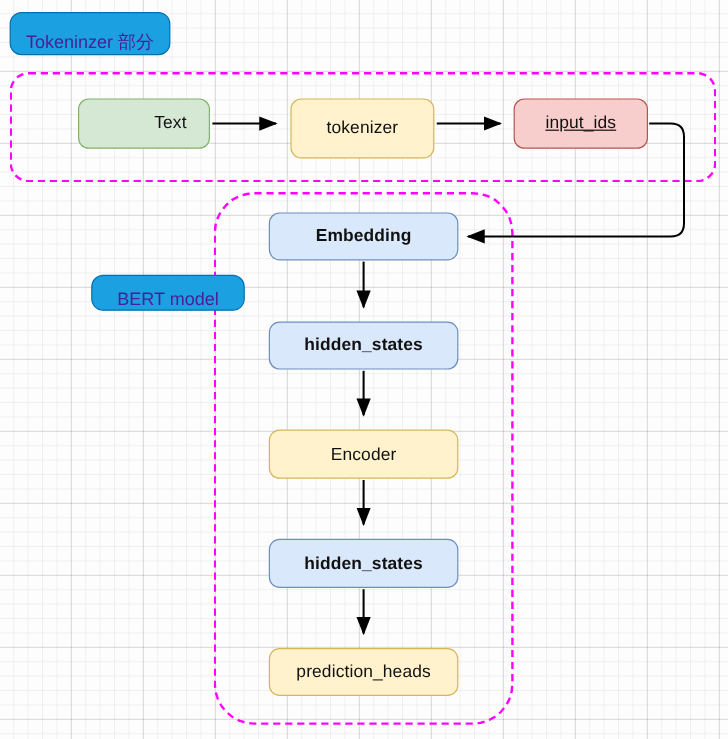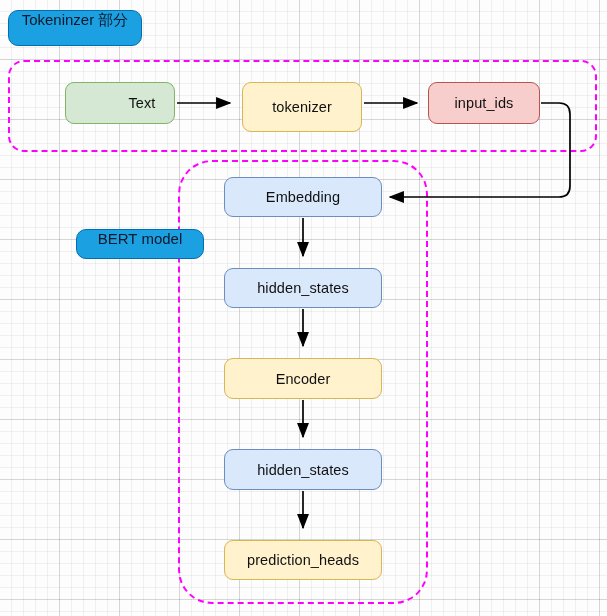--- a/index.html
+++ b/index.html
@@ -33,32 +33,32 @@
     align-items: center;
     justify-content: center;
     font-size: 14.5px;
     color: #111111;
     letter-spacing: 0.1px;
     white-space: nowrap;
   }
   .node-green  { background: #d5e8d4; border-color: #82b366; padding-left: 44px; }
   .node-yellow { background: #fff2cc; border-color: #d6b656; }
   .node-red    { background: #f8cecc; border-color: #b85450; }
-  .node-blue   { background: #dae8fc; border-color: #6c8ebf; }
+  .node-blue   { background: #dae8fc; border-color: #6c8ebf; font-weight: bold; }
 
   .badge {
     position: absolute;
     box-sizing: border-box;
     background: #1ba1e2;
     border: 1.6px solid #006eaf;
     border-radius: 10px;
     display: flex;
-    align-items: flex-start;
+    align-items: flex-end;
     justify-content: center;
-    color: #0f172a;
+    color: #4c1d95;
     font-size: 15px;
     white-space: nowrap;
   }
 
   .dashgroup {
     position: absolute;
     box-sizing: border-box;
     border: 2px dashed #ff00ff;
     background: transparent;
   }
@@ -100,21 +100,21 @@
   </svg>
 
   <div class="node node-green" style="left:65px; top:82px; width:110px; height:42px;">
     <span>Text</span>
   </div>
 
   <div class="node node-yellow" style="left:242px; top:82px; width:120px; height:50px;">
     <span>tokenizer</span>
   </div>
 
-  <div class="node node-red" style="left:428px; top:82px; width:112px; height:42px;">
+  <div class="node node-red" style="left:428px; top:82px; width:112px; height:42px;text-decoration:underline;">
     <span>input_ids</span>
   </div>
 
   <div class="node node-blue" style="left:224px; top:177px; width:158px; height:40px;">
     <span>Embedding</span>
   </div>
 
   <div class="node node-blue" style="left:224px; top:268px; width:158px; height:40px;">
     <span>hidden_states</span>
   </div>

